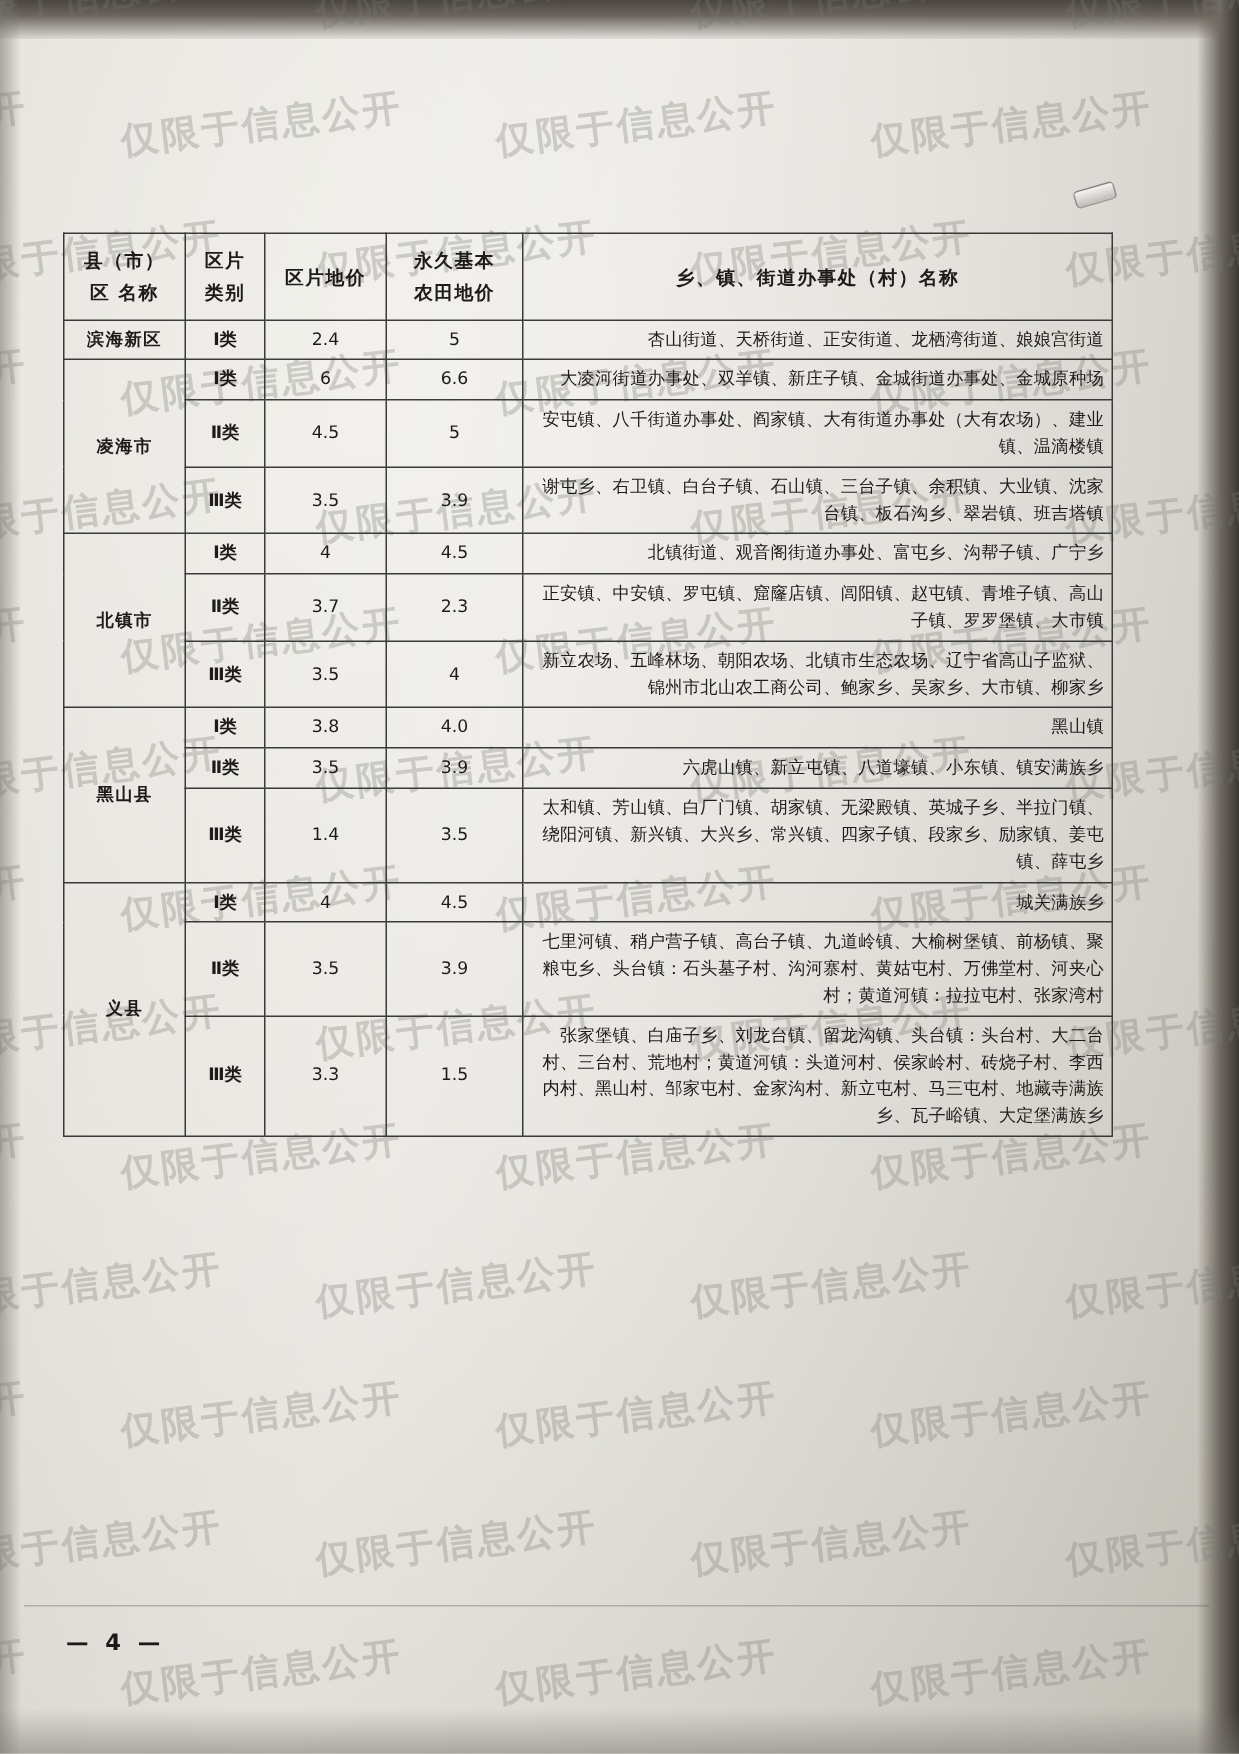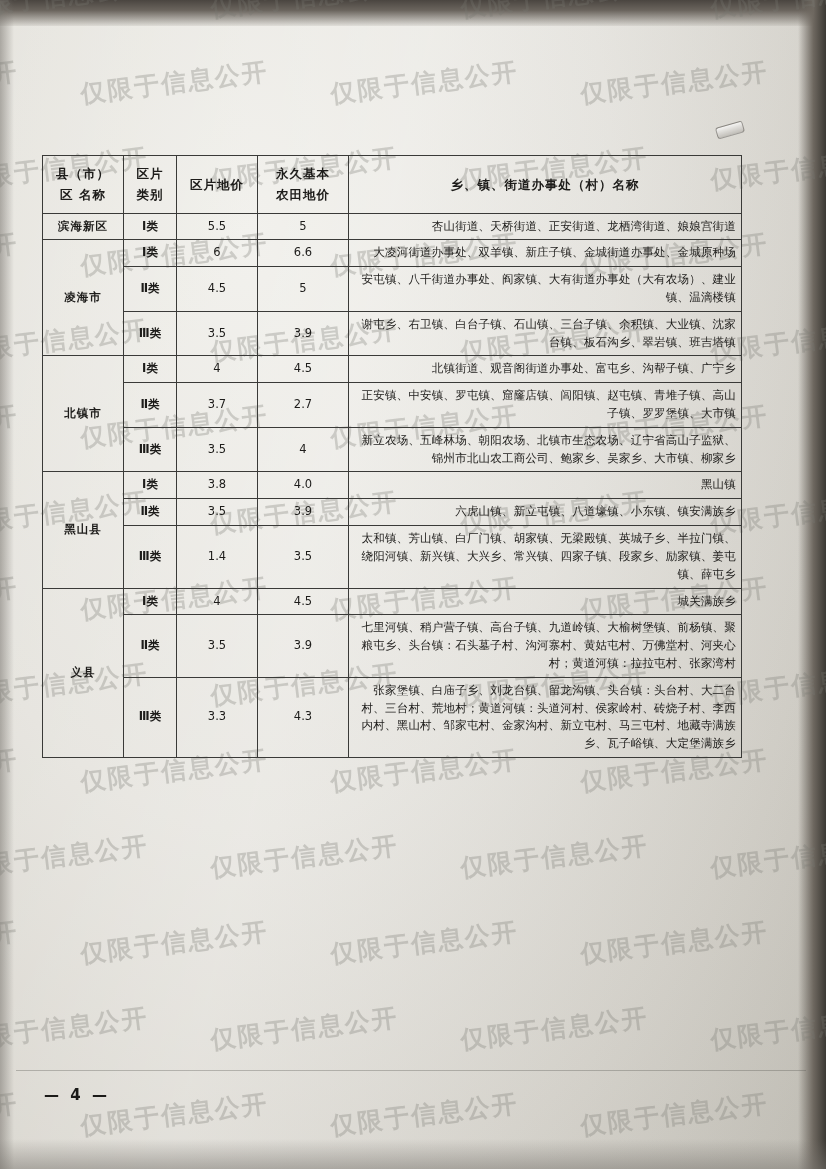--- a/index.html
+++ b/index.html
@@ -236,21 +236,21 @@
             <div>永久基本</div>
             <div>农田地价</div>
           </th>
           <th>乡、镇、街道办事处（村）名称</th>
         </tr>
       </thead>
       <tbody id="table-body">
           <tr>
             <td class="c-county" rowspan="1">滨海新区</td>
             <td class="c-class">Ⅰ类</td>
-            <td class="c-num">5.5</td>
+            <td class="c-num">2.4</td>
             <td class="c-num">5</td>
             <td class="c-towns">杏山街道、天桥街道、正安街道、龙栖湾街道、娘娘宫街道</td>
           </tr>
           <tr>
             <td class="c-county" rowspan="3">凌海市</td>
             <td class="c-class">Ⅰ类</td>
             <td class="c-num">6</td>
             <td class="c-num">6.6</td>
             <td class="c-towns">大凌河街道办事处、双羊镇、新庄子镇、金城街道办事处、金城原种场</td>
           </tr>
@@ -269,21 +269,21 @@
           <tr>
             <td class="c-county" rowspan="3">北镇市</td>
             <td class="c-class">Ⅰ类</td>
             <td class="c-num">4</td>
             <td class="c-num">4.5</td>
             <td class="c-towns">北镇街道、观音阁街道办事处、富屯乡、沟帮子镇、广宁乡</td>
           </tr>
           <tr>
             <td class="c-class">Ⅱ类</td>
             <td class="c-num">3.7</td>
-            <td class="c-num">2.7</td>
+            <td class="c-num">2.3</td>
             <td class="c-towns">正安镇、中安镇、罗屯镇、窟窿店镇、闾阳镇、赵屯镇、青堆子镇、高山子镇、罗罗堡镇、大市镇</td>
           </tr>
           <tr>
             <td class="c-class">Ⅲ类</td>
             <td class="c-num">3.5</td>
             <td class="c-num">4</td>
             <td class="c-towns">新立农场、五峰林场、朝阳农场、北镇市生态农场、辽宁省高山子监狱、锦州市北山农工商公司、鲍家乡、吴家乡、大市镇、柳家乡</td>
           </tr>
           <tr>
             <td class="c-county" rowspan="3">黑山县</td>
@@ -313,21 +313,21 @@
           </tr>
           <tr>
             <td class="c-class">Ⅱ类</td>
             <td class="c-num">3.5</td>
             <td class="c-num">3.9</td>
             <td class="c-towns">七里河镇、稍户营子镇、高台子镇、九道岭镇、大榆树堡镇、前杨镇、聚粮屯乡、头台镇：石头墓子村、沟河寨村、黄姑屯村、万佛堂村、河夹心村；黄道河镇：拉拉屯村、张家湾村</td>
           </tr>
           <tr>
             <td class="c-class">Ⅲ类</td>
             <td class="c-num">3.3</td>
-            <td class="c-num">4.3</td>
+            <td class="c-num">1.5</td>
             <td class="c-towns">张家堡镇、白庙子乡、刘龙台镇、留龙沟镇、头台镇：头台村、大二台村、三台村、荒地村；黄道河镇：头道河村、侯家岭村、砖烧子村、李西内村、黑山村、邹家屯村、金家沟村、新立屯村、马三屯村、地藏寺满族乡、瓦子峪镇、大定堡满族乡</td>
           </tr>
         </tbody>
     </table>
 
     <div class="footer">
     </div>
     <div class="rule"></div>
     <div class="pagenum">— 4 —</div>
   </div>

